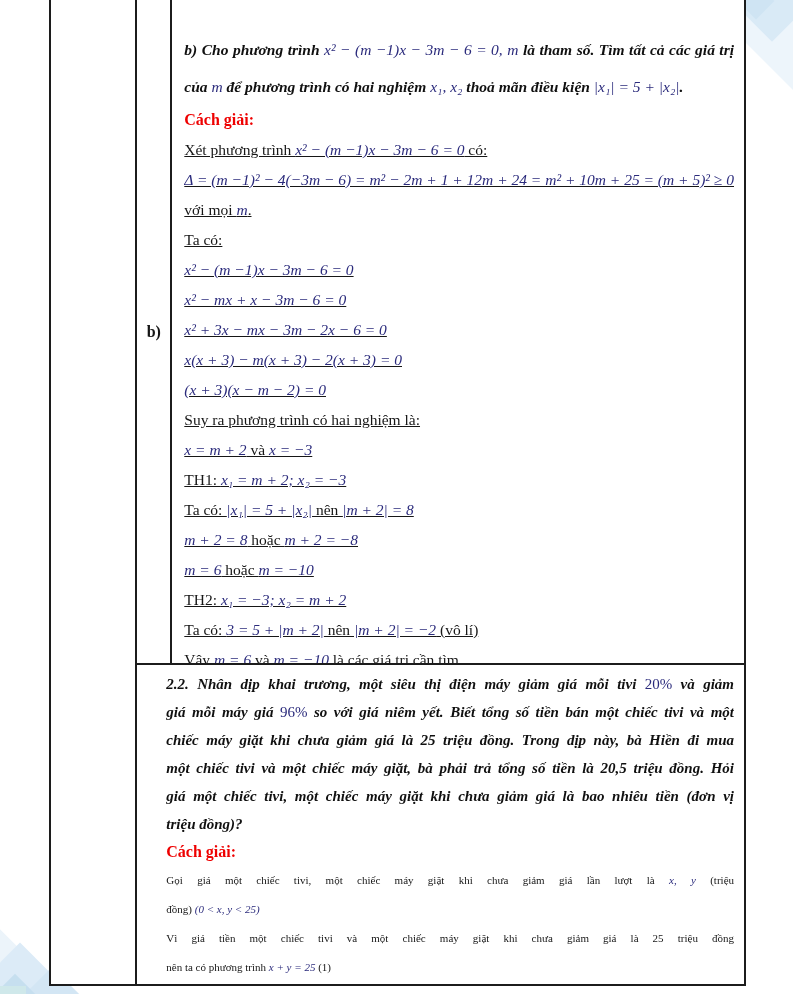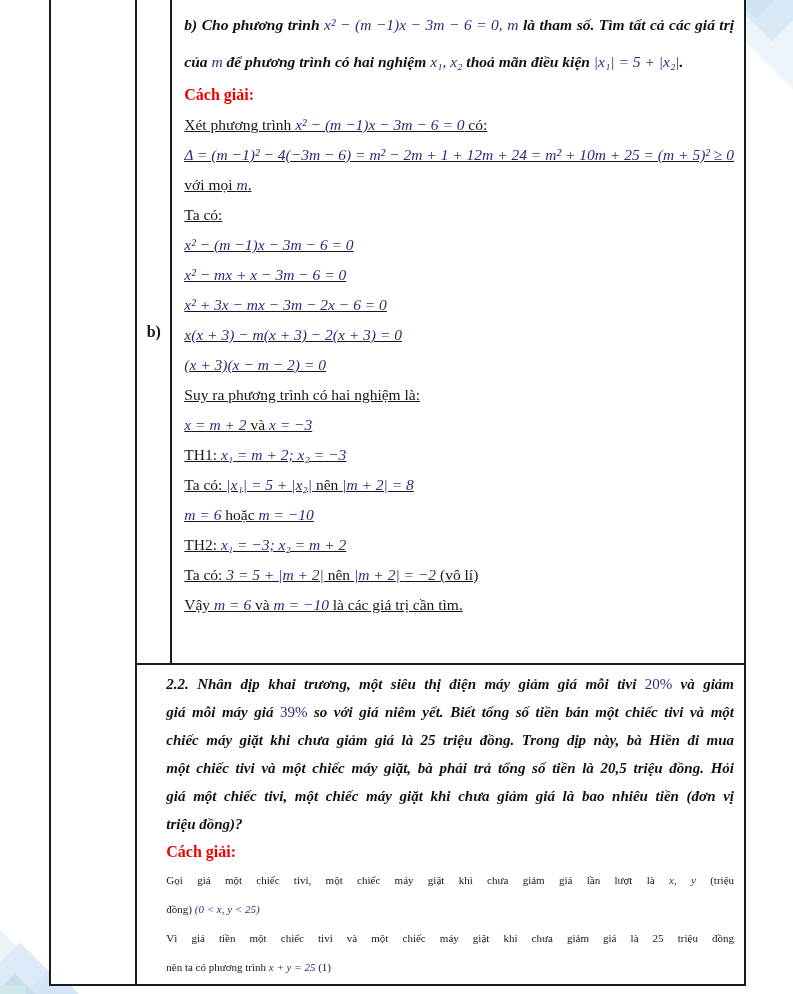--- a/index.html
+++ b/index.html
@@ -40,21 +40,21 @@
   .col-rest{flex:1;display:flex;flex-direction:column;}
   .trow{display:flex;box-sizing:border-box;}
   .trow-b{height:665px;border-bottom:2px solid var(--border);}
   .trow-22{flex:1;}
   .label-col{
     width:35px;border-right:2px solid var(--border);box-sizing:border-box;
     display:flex;align-items:center;justify-content:center;
     font-weight:bold;font-size:16px;
   }
   .content-col{flex:1;overflow:hidden;box-sizing:border-box;}
-  .content-b{padding:6px 10px 0 12px;}
+  .content-b{padding:6px 10px 0 12px;margin-top:25px;}
   .content-22{padding:5px 10px 0 29px;}
 
   .tline{white-space:nowrap;overflow:hidden;}
   .justify .tline{text-align:justify;text-align-last:justify;}
   .justify .tline:last-child{text-align-last:auto;}
 
   
   .prob .sg-t{font-weight:bold;font-style:italic;color:#101010;}
   .prob .sg-m{font-style:italic;color:var(--math);}
   .prob .sg-n{font-style:normal;color:var(--math);}
@@ -108,33 +108,34 @@
               <div class="tline"><span class="sg-t">Ta có:</span></div>
               <div class="tline"><span class="sg-m">x² − (m −1)x − 3m − 6 = 0</span></div>
               <div class="tline"><span class="sg-m">x² − mx + x − 3m − 6 = 0</span></div>
               <div class="tline"><span class="sg-m">x² + 3x − mx − 3m − 2x − 6 = 0</span></div>
               <div class="tline"><span class="sg-m">x(x + 3) − m(x + 3) − 2(x + 3) = 0</span></div>
               <div class="tline"><span class="sg-m">(x + 3)(x − m − 2) = 0</span></div>
               <div class="tline"><span class="sg-t">Suy ra phương trình có hai nghiệm là:</span></div>
               <div class="tline"><span class="sg-m">x = m + 2</span><span class="sg-t"> và </span><span class="sg-m">x = −3</span></div>
               <div class="tline"><span class="sg-t">TH1: </span><span class="sg-m">x₁ = m + 2; x₂ = −3</span></div>
               <div class="tline"><span class="sg-t">Ta có: </span><span class="sg-m">|x₁| = 5 + |x₂|</span><span class="sg-t"> nên </span><span class="sg-m">|m + 2| = 8</span></div>
+              <div class="tline"><span class="sg-m">m + 2 = 8</span><span class="sg-t"> hoặc </span><span class="sg-m">m + 2 = −8</span></div>
               <div class="tline"><span class="sg-m">m = 6</span><span class="sg-t"> hoặc </span><span class="sg-m">m = −10</span></div>
               <div class="tline"><span class="sg-t">TH2: </span><span class="sg-m">x₁ = −3; x₂ = m + 2</span></div>
               <div class="tline"><span class="sg-t">Ta có: </span><span class="sg-m">3 = 5 + |m + 2|</span><span class="sg-t"> nên </span><span class="sg-m">|m + 2| = −2</span><span class="sg-t"> (vô lí)</span></div>
               <div class="tline"><span class="sg-t">Vậy </span><span class="sg-m">m = 6</span><span class="sg-t"> và </span><span class="sg-m">m = −10</span><span class="sg-t"> là các giá trị cần tìm.</span></div>
             </div>
         </div>
       </div>
 
       <div class="trow trow-22">
         <div class="content-col content-22">
           <div class="prob prob-22 justify">
               <div class="tline"><span class="sg-t">2.2. Nhân dịp khai trương, một siêu thị điện máy giảm giá mỗi tivi </span><span class="sg-n">20%</span><span class="sg-t"> và giảm</span></div>
-              <div class="tline"><span class="sg-t">giá mỗi máy giá </span><span class="sg-n">39%</span><span class="sg-t"> so với giá niêm yết. Biết tổng số tiền bán một chiếc tivi và một</span></div>
+              <div class="tline"><span class="sg-t">giá mỗi máy giá </span><span class="sg-n">96%</span><span class="sg-t"> so với giá niêm yết. Biết tổng số tiền bán một chiếc tivi và một</span></div>
               <div class="tline"><span class="sg-t">chiếc máy giặt khi chưa giảm giá là 25 triệu đồng. Trong dịp này, bà Hiền đi mua</span></div>
               <div class="tline"><span class="sg-t">một chiếc tivi và một chiếc máy giặt, bà phải trả tổng số tiền là 20,5 triệu đồng. Hỏi</span></div>
               <div class="tline"><span class="sg-t">giá một chiếc tivi, một chiếc máy giặt khi chưa giảm giá là bao nhiêu tiền (đơn vị</span></div>
               <div class="tline"><span class="sg-t">triệu đồng)?</span></div>
             </div>
           <div class="red-heading red-heading-22">Cách giải:</div>
           <div class="sol sol-22 justify">
               <div class="tline"><span class="sg-t">Gọi giá một chiếc tivi, một chiếc máy giặt khi chưa giảm giá lần lượt là </span><span class="sg-m">x, y </span><span class="sg-t">(triệu</span></div>
               <div class="tline"><span class="sg-t">đồng) </span><span class="sg-m">(0 &lt; x, y &lt; 25)</span></div>
             </div>

